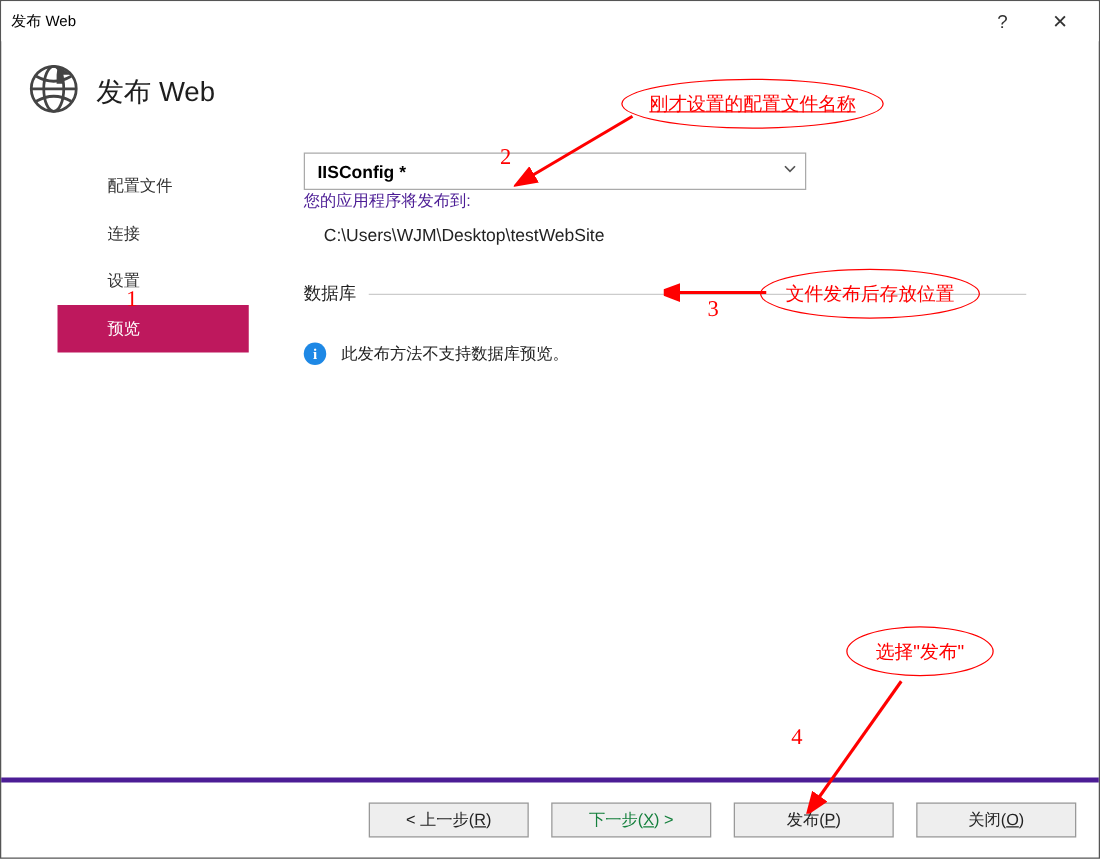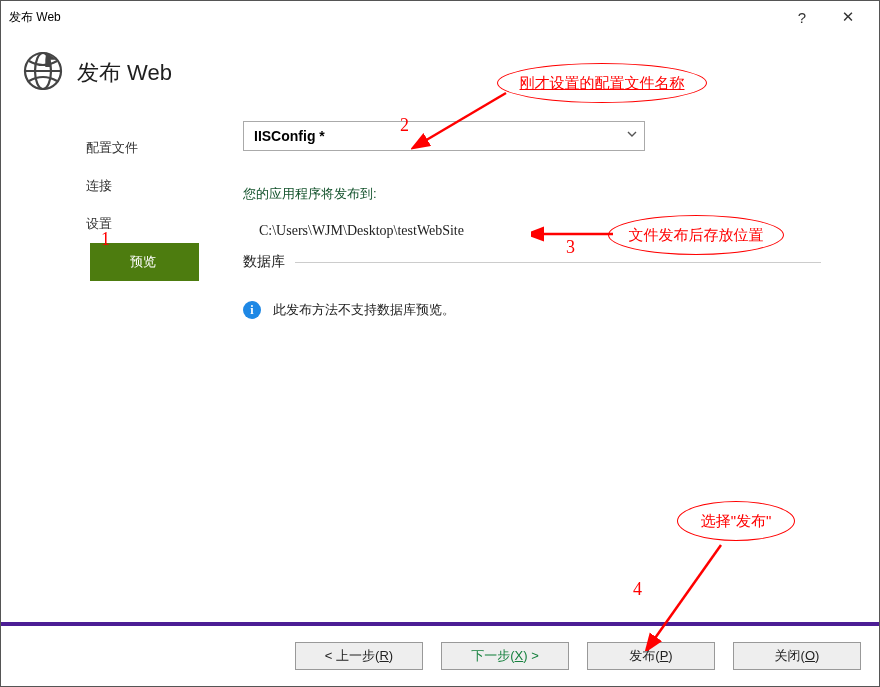--- a/index.html
+++ b/index.html
@@ -7,27 +7,27 @@
     .window { width:880px; height:687px; border:1px solid #555; display:flex; flex-direction:column; position:relative; }
     .titlebar { height:32px; background:#fff; display:flex; align-items:center; padding:0 8px; font-size:12px; color:#000; }
     .titlebar .title { flex:1; }
     .titlebar .btn { width:46px; height:32px; display:flex; align-items:center; justify-content:center; font-size:15px; color:#333; cursor:default; }
     .header { display:flex; align-items:center; padding:18px 22px 20px; gap:14px; }
     .header svg { width:40px; height:40px; }
     .header h1 { font-size:22px; font-weight:400; color:#1e1e1e; }
     .body { flex:1; display:flex; }
     .sidebar { width:198px; padding-top:14px;padding-left:45px; }
     .side-item { padding:10px 18px 10px 40px; font-size:13px; color:#333; cursor:default; }
-    .side-item.active { background:#4d7c0f; color:#fff;margin-left:44px; }
+    .side-item.active { background:#be185d; color:#fff; }
     .main { flex:1; padding:6px 58px 0 44px; position:relative; }
-    .profile-row { display:flex; margin-bottom:34px; }
+    .profile-row { display:flex; }
     .profile-select { flex:1; max-width:402px; height:30px; border:1px solid #aaa; background:#fff; display:flex; align-items:center; padding:0 10px; font-size:14px; font-weight:700; position:relative; }
     .chev { position:absolute; right:6px; top:5px; }
-    .label { font-size:13px; color:#14532d; margin-bottom:20px; }
-    .path { font-size:14px; color:#222; padding-left:16px; margin-bottom:14px;font-family:Liberation Serif, serif; }
+    .label { font-size:13px; color:#4c1d95; margin-bottom:10px; }
+    .path { font-size:14px; color:#222; padding-left:16px; margin-bottom:30px; }
     .section-row { display:flex; align-items:center; gap:10px; margin-bottom:30px; }
     .section-row .stit { font-size:14px; font-weight:400; color:#222; white-space:nowrap; }
     .section-row .rule { flex:1; height:1px; background:#ccc; }
     .info-row { display:flex; align-items:center; gap:12px; }
     .info-icon { width:18px; height:18px; border-radius:50%; background:#1e88e5; color:#fff; font-size:12px; font-weight:700; display:flex; align-items:center; justify-content:center; font-family:"Segoe UI"; }
     .info-txt { font-size:13px; color:#222; }
     .footer { height:64px; border-top:4px solid #4c1d95; display:flex; align-items:center; justify-content:flex-end; gap:18px; padding:0 18px; }
     .footer button { width:128px; height:28px; border:1px solid #999; background:#eee; font-size:13px; color:#222; cursor:default; }
     .footer button.disabled { color:#15803d; }
     .footer button u { text-decoration:underline; }

